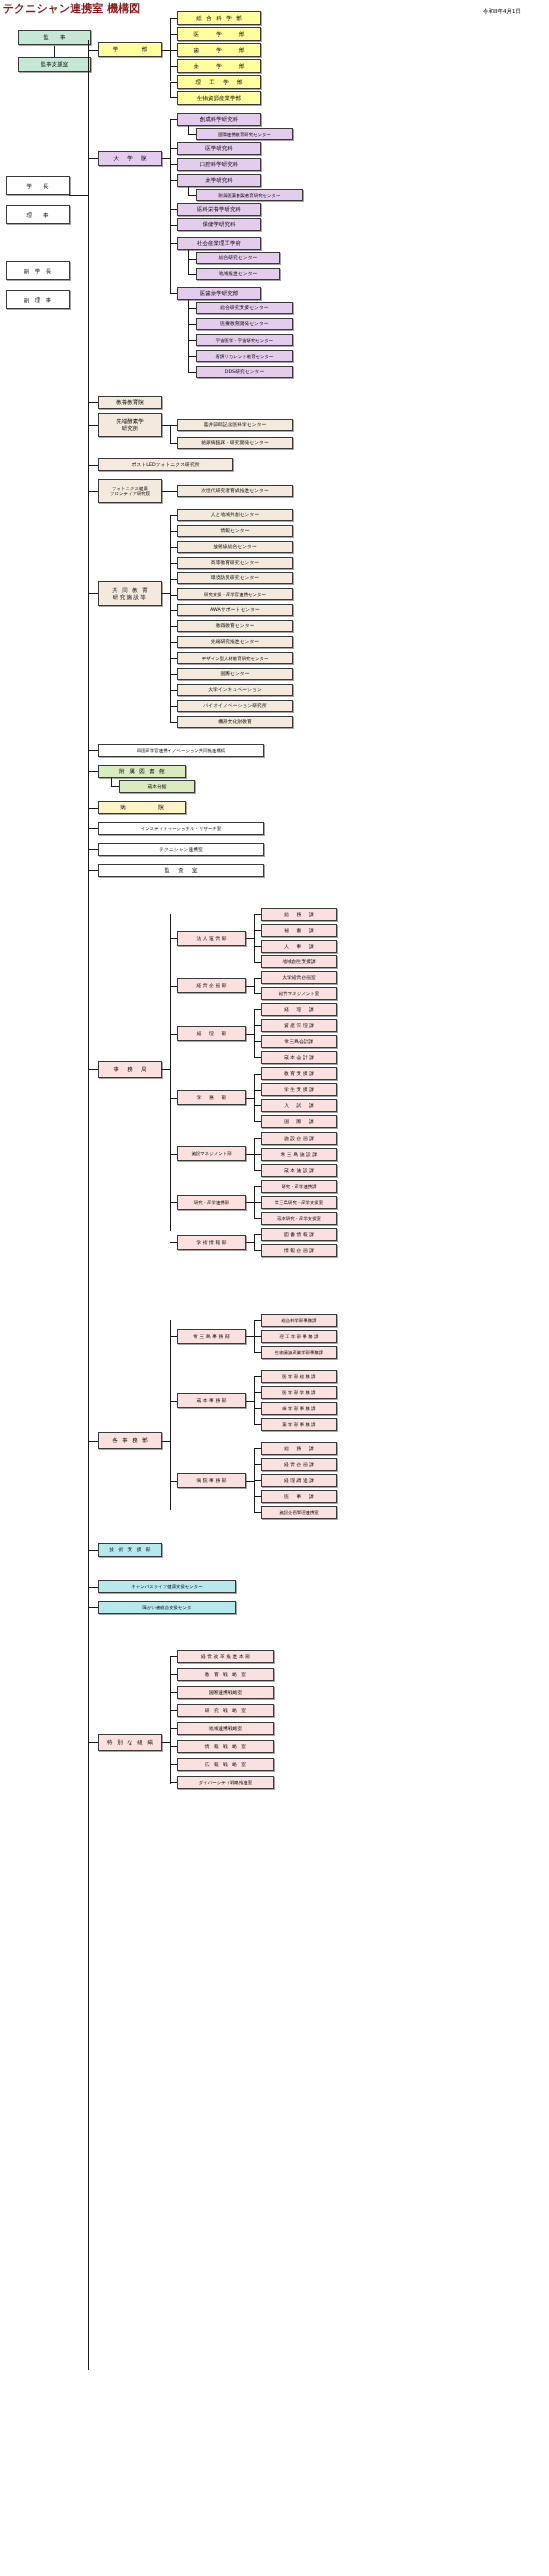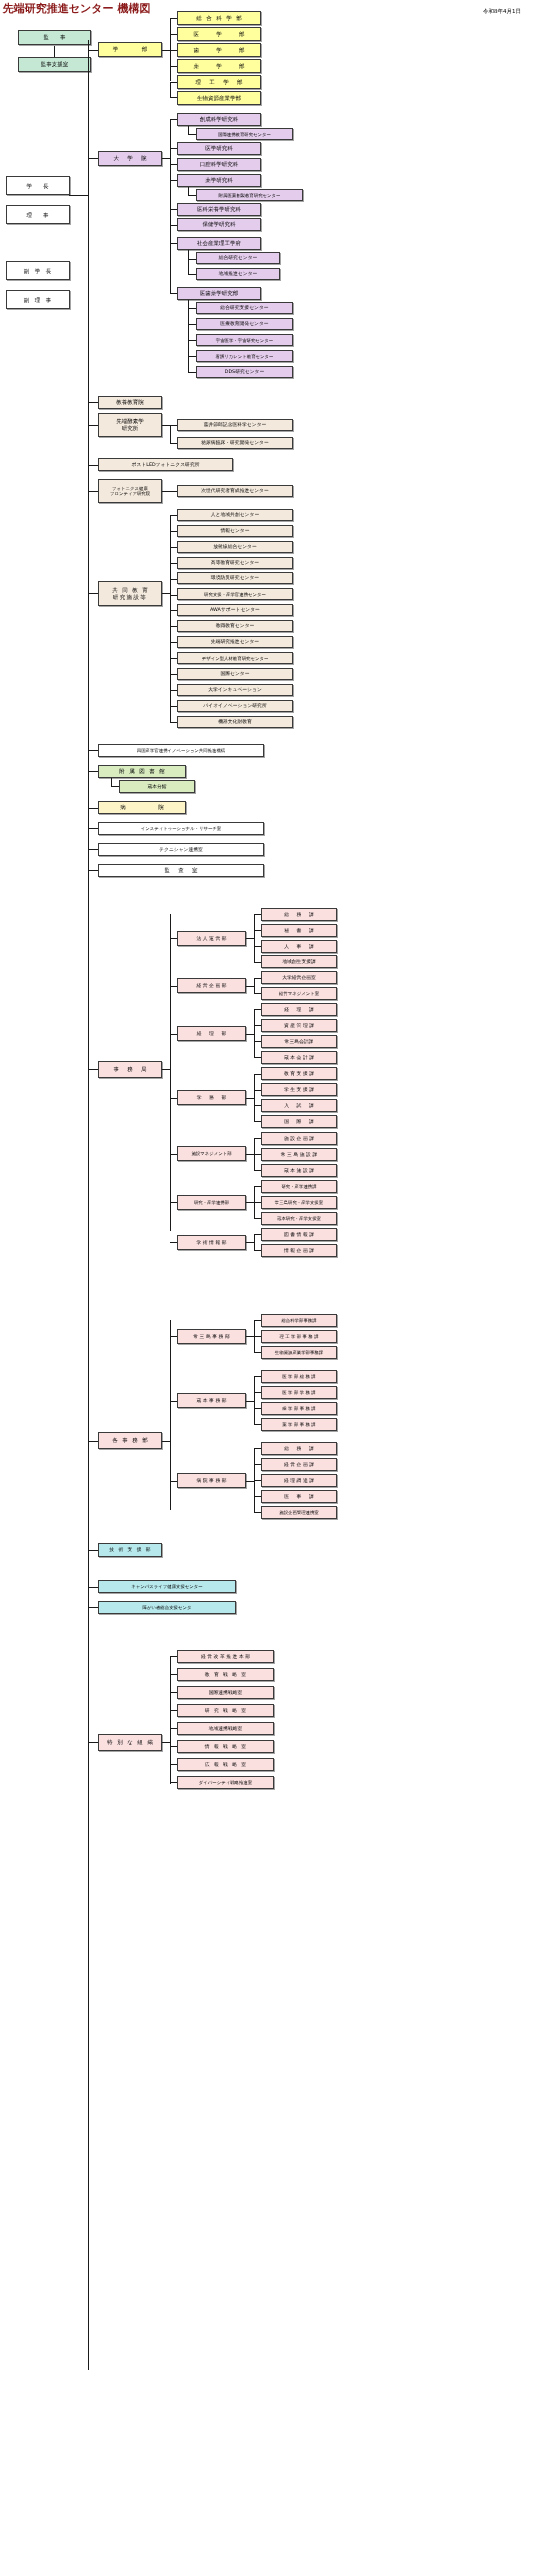--- a/index.html
+++ b/index.html
@@ -71,21 +71,21 @@
     background: #1a1a1a;
   }
   .lnh { height: 0.7px; }
   .lnv { width: 0.7px; }
 </style>
 </head>
 <body>
 
 <div id="root">
 
-  <div class="title">先端研究推進センター 機構図</div>
+  <div class="title">テクニシャン連携室 機構図</div>
   <div class="date">令和8年4月1日</div>
 
   <div class="nd c-green" style="left:18px; top:30px; width:73px; height:15px;">監　　事</div>
   <div class="ln lnv" style="left:54px; top:46px; height:11px;"></div>
   <div class="nd c-green" style="left:18px; top:57px; width:73px; height:15px;">監事支援室</div>
 
   <div class="nd c-white" style="left:5.5px; top:176px; width:64px; height:19.4px;">学　　長</div>
   <div class="nd c-white" style="left:5.5px; top:205px; width:64px; height:19.4px;">理　　事</div>
   <div class="nd c-white" style="left:5.5px; top:261px; width:64px; height:19.4px;">副　学　長</div>
   <div class="nd c-white" style="left:5.5px; top:290px; width:64px; height:19.4px;">副　理　事</div>

